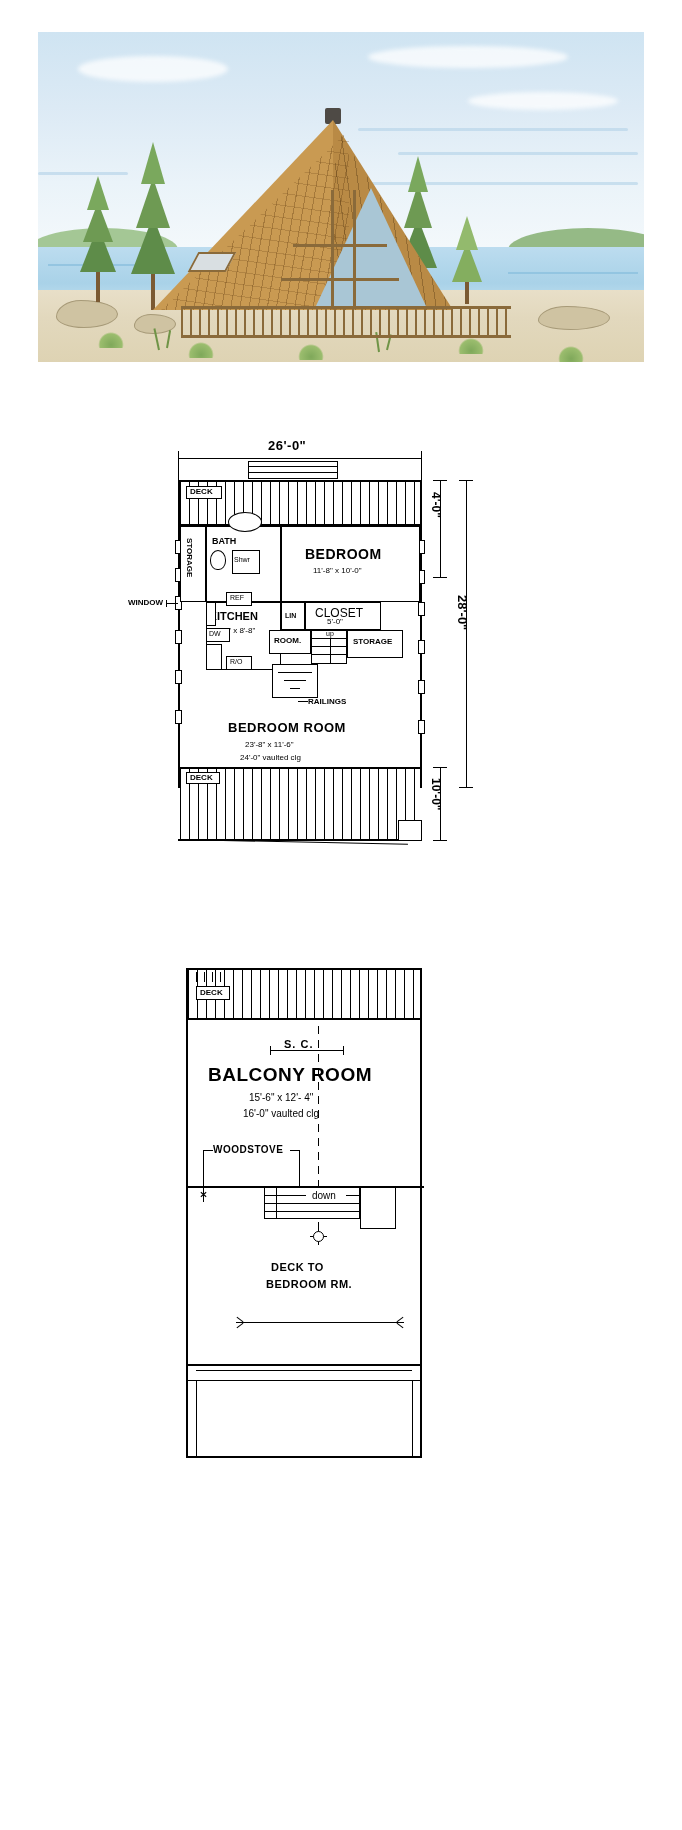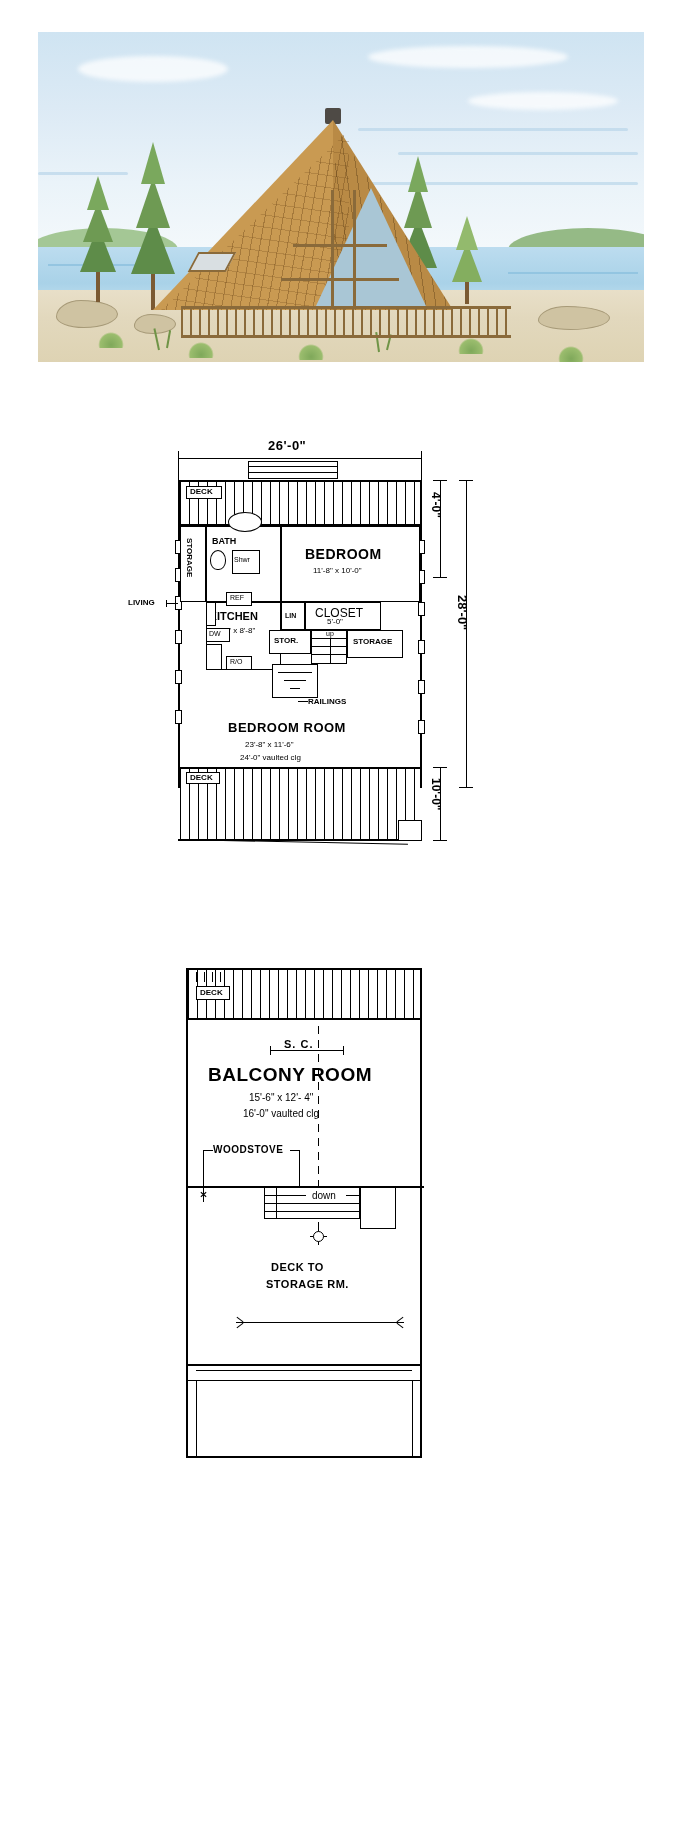--- a/index.html
+++ b/index.html
@@ -342,21 +342,21 @@
   <div class="box" style="left:175px;top:210px;width:7px;height:14px;"></div>
   <div class="box" style="left:175px;top:250px;width:7px;height:14px;"></div>
   <div class="box" style="left:175px;top:290px;width:7px;height:14px;"></div>
   <div class="box" style="left:418px;top:120px;width:7px;height:14px;"></div>
   <div class="box" style="left:418px;top:150px;width:7px;height:14px;"></div>
   <div class="box" style="left:418px;top:182px;width:7px;height:14px;"></div>
   <div class="box" style="left:418px;top:220px;width:7px;height:14px;"></div>
   <div class="box" style="left:418px;top:260px;width:7px;height:14px;"></div>
   <div class="box" style="left:418px;top:300px;width:7px;height:14px;"></div>
 
-  <div class="lbl" style="left:128px;top:178px;font-size:8px;font-weight:bold;">LIVING</div>
+  <div class="lbl" style="left:128px;top:178px;font-size:8px;font-weight:bold;">WINDOW</div>
   <div class="ln" style="left:166px;top:183px;width:12px;height:1px;"></div>
   <div class="ln" style="left:166px;top:180px;width:1px;height:7px;"></div>
 
   <div class="box" style="left:180px;top:106px;width:26px;height:76px;"></div>
   <div class="lbl" style="left:185px;top:118px;font-size:8px;font-weight:bold;writing-mode:vertical-rl;">STORAGE</div>
 
   <div class="box" style="left:206px;top:106px;width:75px;height:76px;"></div>
   <div class="lbl" style="left:212px;top:116px;font-size:9px;font-weight:bold;">BATH</div>
   <div class="box" style="left:228px;top:92px;width:34px;height:20px;border-radius:50%;background:#fff;"></div>
   <div class="box" style="left:210px;top:130px;width:16px;height:20px;border-radius:50% 50% 45% 45%;"></div>
@@ -380,21 +380,21 @@
   <div class="box" style="left:206px;top:224px;width:16px;height:26px;"></div>
 
   <div class="box" style="left:281px;top:182px;width:24px;height:28px;"></div>
   <div class="lbl" style="left:285px;top:192px;font-size:7px;font-weight:bold;">LIN</div>
 
   <div class="box" style="left:305px;top:182px;width:76px;height:28px;"></div>
   <div class="lbl" style="left:315px;top:186px;font-size:12px;font-weight:normal;">CLOSET</div>
   <div class="lbl" style="left:327px;top:197px;font-size:8px;">5'-0"</div>
 
   <div class="box" style="left:269px;top:210px;width:42px;height:24px;"></div>
-  <div class="lbl" style="left:274px;top:216px;font-size:8px;font-weight:bold;">STOR.</div>
+  <div class="lbl" style="left:274px;top:216px;font-size:8px;font-weight:bold;">ROOM.</div>
 
   <div class="box" style="left:311px;top:210px;width:36px;height:34px;"></div>
   <div class="ln" style="left:311px;top:218px;width:36px;height:1px;"></div>
   <div class="ln" style="left:311px;top:226px;width:36px;height:1px;"></div>
   <div class="ln" style="left:311px;top:234px;width:36px;height:1px;"></div>
   <div class="lbl" style="left:326px;top:210px;font-size:7px;">up</div>
   <div class="ln" style="left:330px;top:219px;width:1px;height:24px;"></div>
 
   <div class="box" style="left:347px;top:210px;width:56px;height:28px;"></div>
   <div class="lbl" style="left:353px;top:217px;font-size:8px;font-weight:bold;">STORAGE</div>
@@ -458,21 +458,21 @@
   <div class="ln" style="left:264px;top:253px;width:96px;height:1px;"></div>
   <div class="ln" style="left:264px;top:261px;width:96px;height:1px;"></div>
   <div class="ln" style="left:276px;top:237px;width:1px;height:32px;"></div>
   <div class="box" style="left:306px;top:238px;width:40px;height:14px;background:#fff;border:none;"></div>
   <div class="lbl" style="left:312px;top:240px;font-size:10px;">down</div>
   <div class="box" style="left:360px;top:237px;width:36px;height:42px;"></div>
   <div class="ln" style="left:264px;top:236px;width:160px;height:2px;"></div>
   <div class="ln" style="left:186px;top:236px;width:80px;height:2px;"></div>
 
   <div class="lbl" style="left:271px;top:311px;font-size:11px;font-weight:bold;letter-spacing:.5px;">DECK TO</div>
-  <div class="lbl" style="left:266px;top:328px;font-size:11px;font-weight:bold;letter-spacing:.5px;">STORAGE RM.</div>
+  <div class="lbl" style="left:266px;top:328px;font-size:11px;font-weight:bold;letter-spacing:.5px;">BEDROOM RM.</div>
 
   <div class="ln" style="left:310px;top:286px;width:17px;height:1px;"></div>
   <div class="ln" style="left:318px;top:278px;width:1px;height:17px;"></div>
   <div class="box" style="left:313px;top:281px;width:11px;height:11px;border-radius:50%;"></div>
 
   <div class="ln" style="left:236px;top:372px;width:168px;height:1px;"></div>
   <div class="ln" style="left:236px;top:369px;width:8px;height:1px;transform:rotate(38deg);"></div>
   <div class="ln" style="left:236px;top:375px;width:8px;height:1px;transform:rotate(-38deg);"></div>
   <div class="ln" style="left:396px;top:369px;width:8px;height:1px;transform:rotate(-38deg);"></div>
   <div class="ln" style="left:396px;top:375px;width:8px;height:1px;transform:rotate(38deg);"></div>

